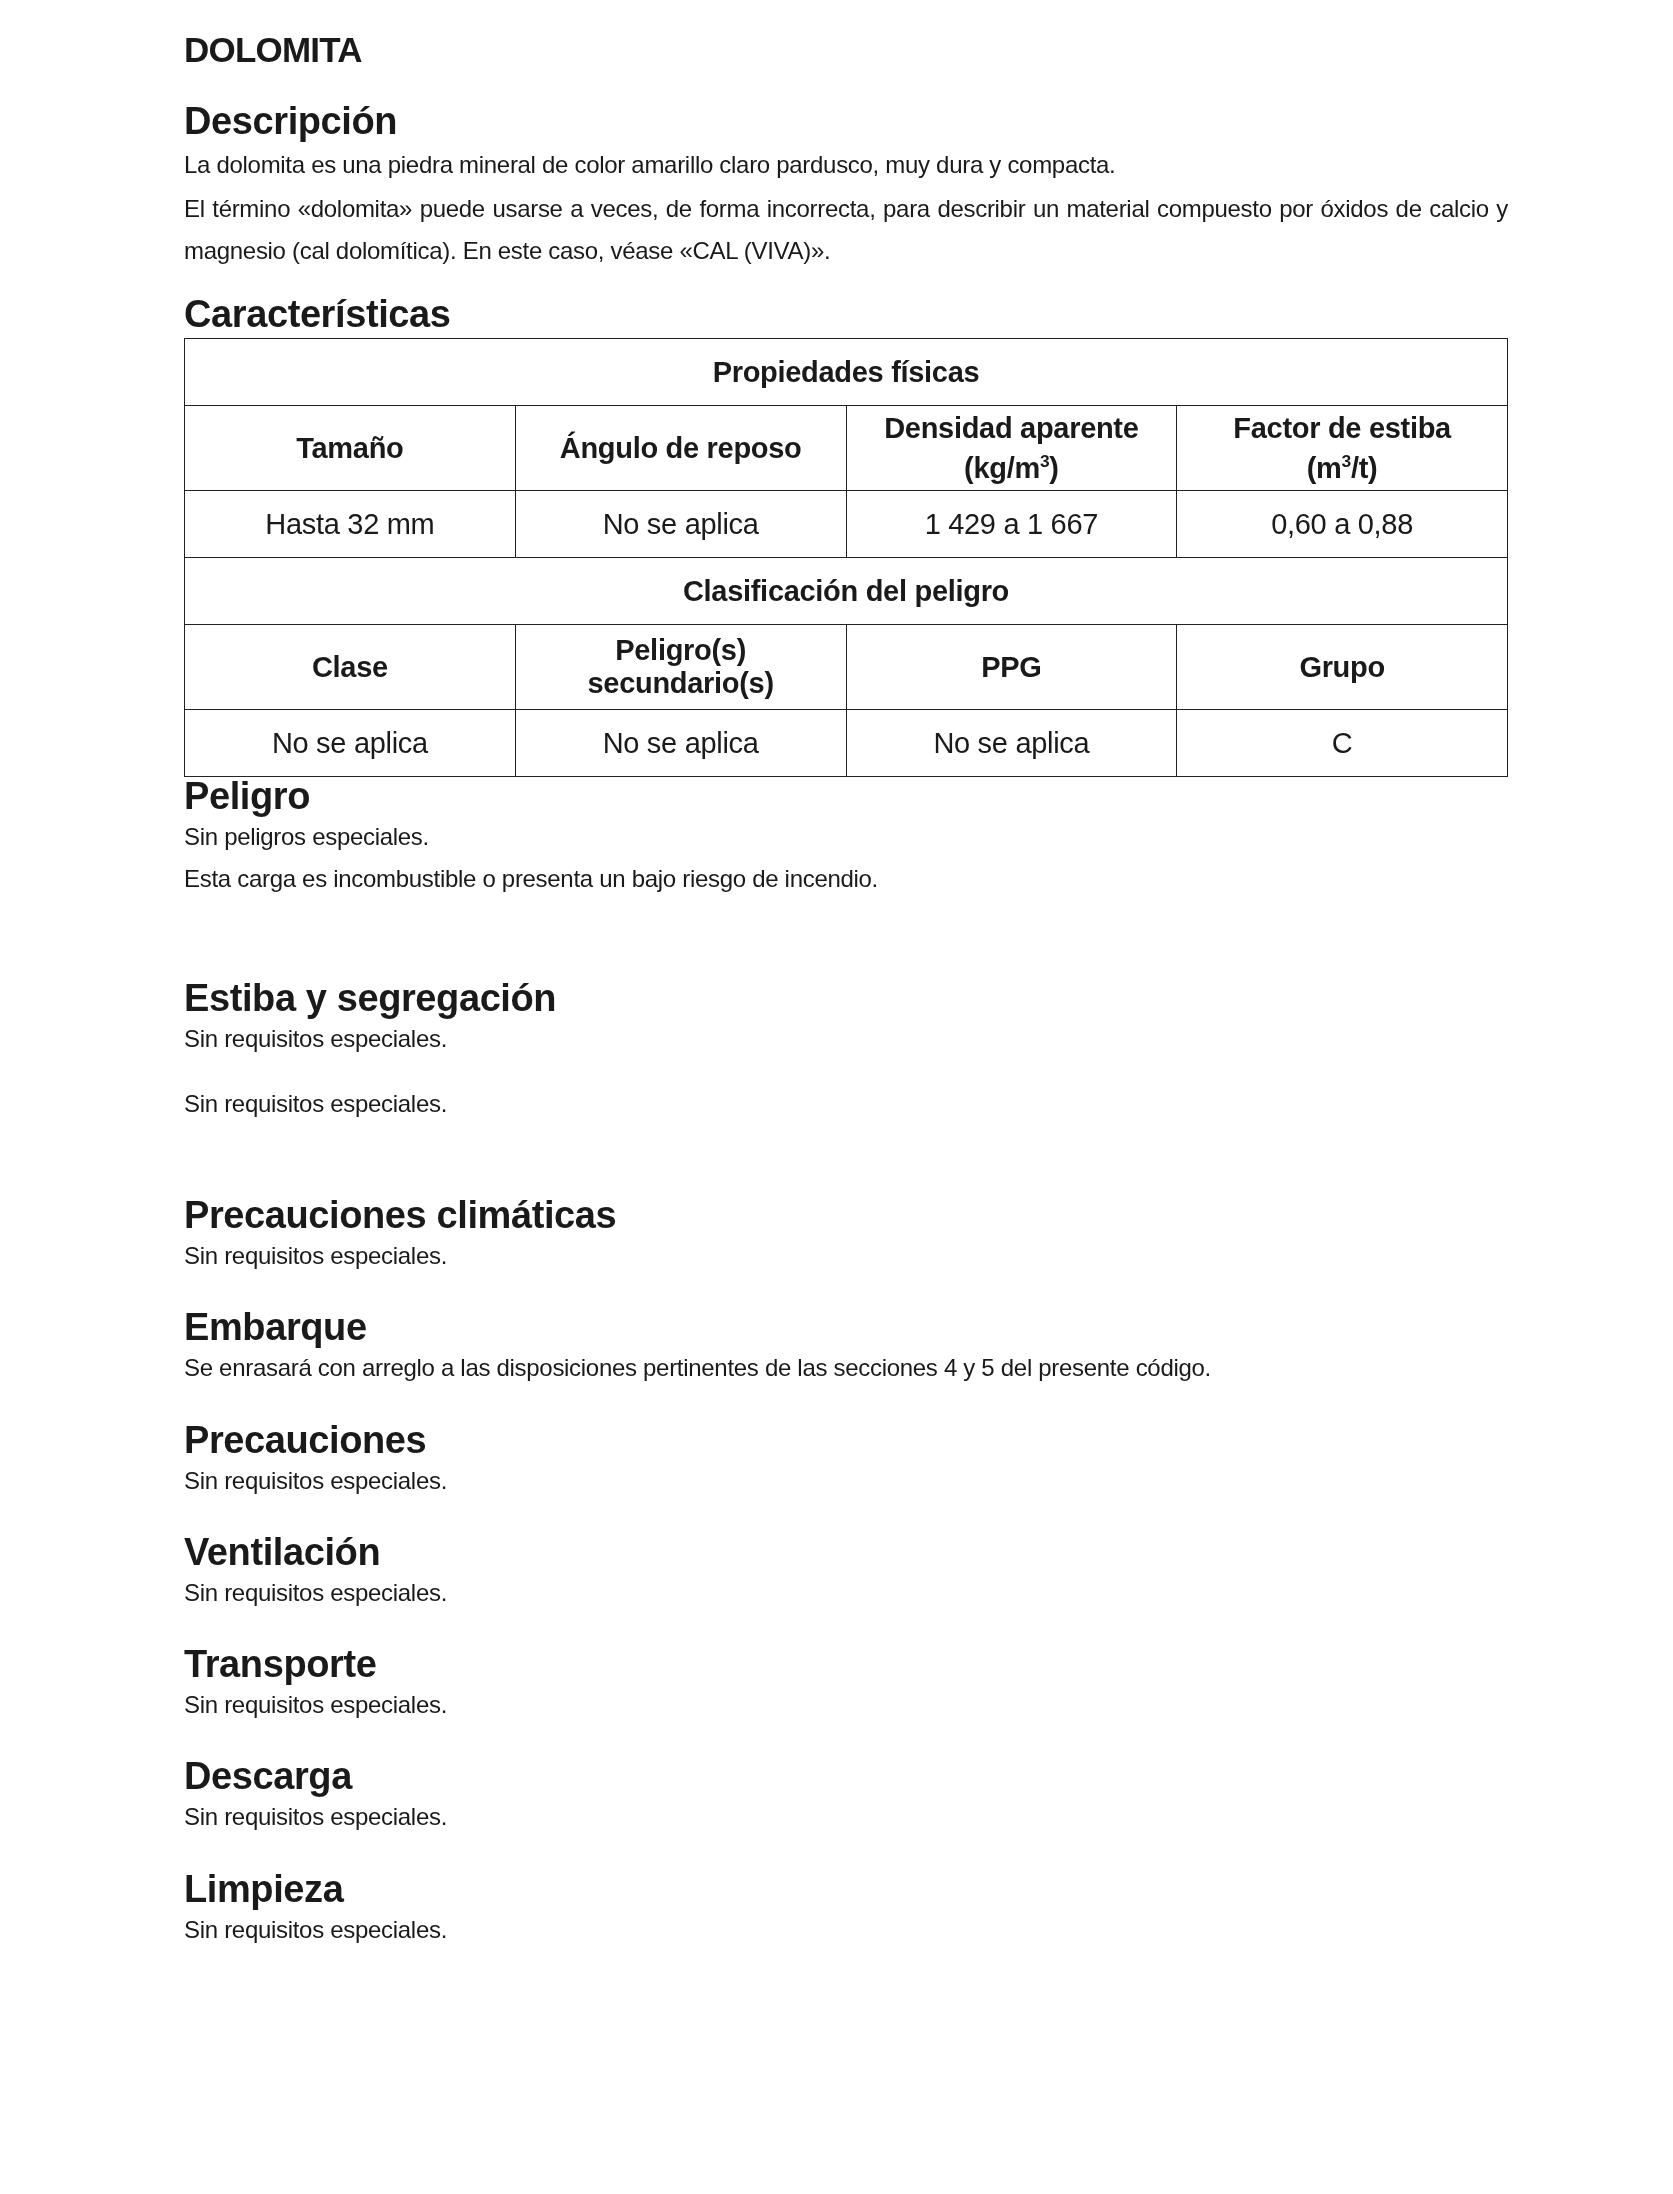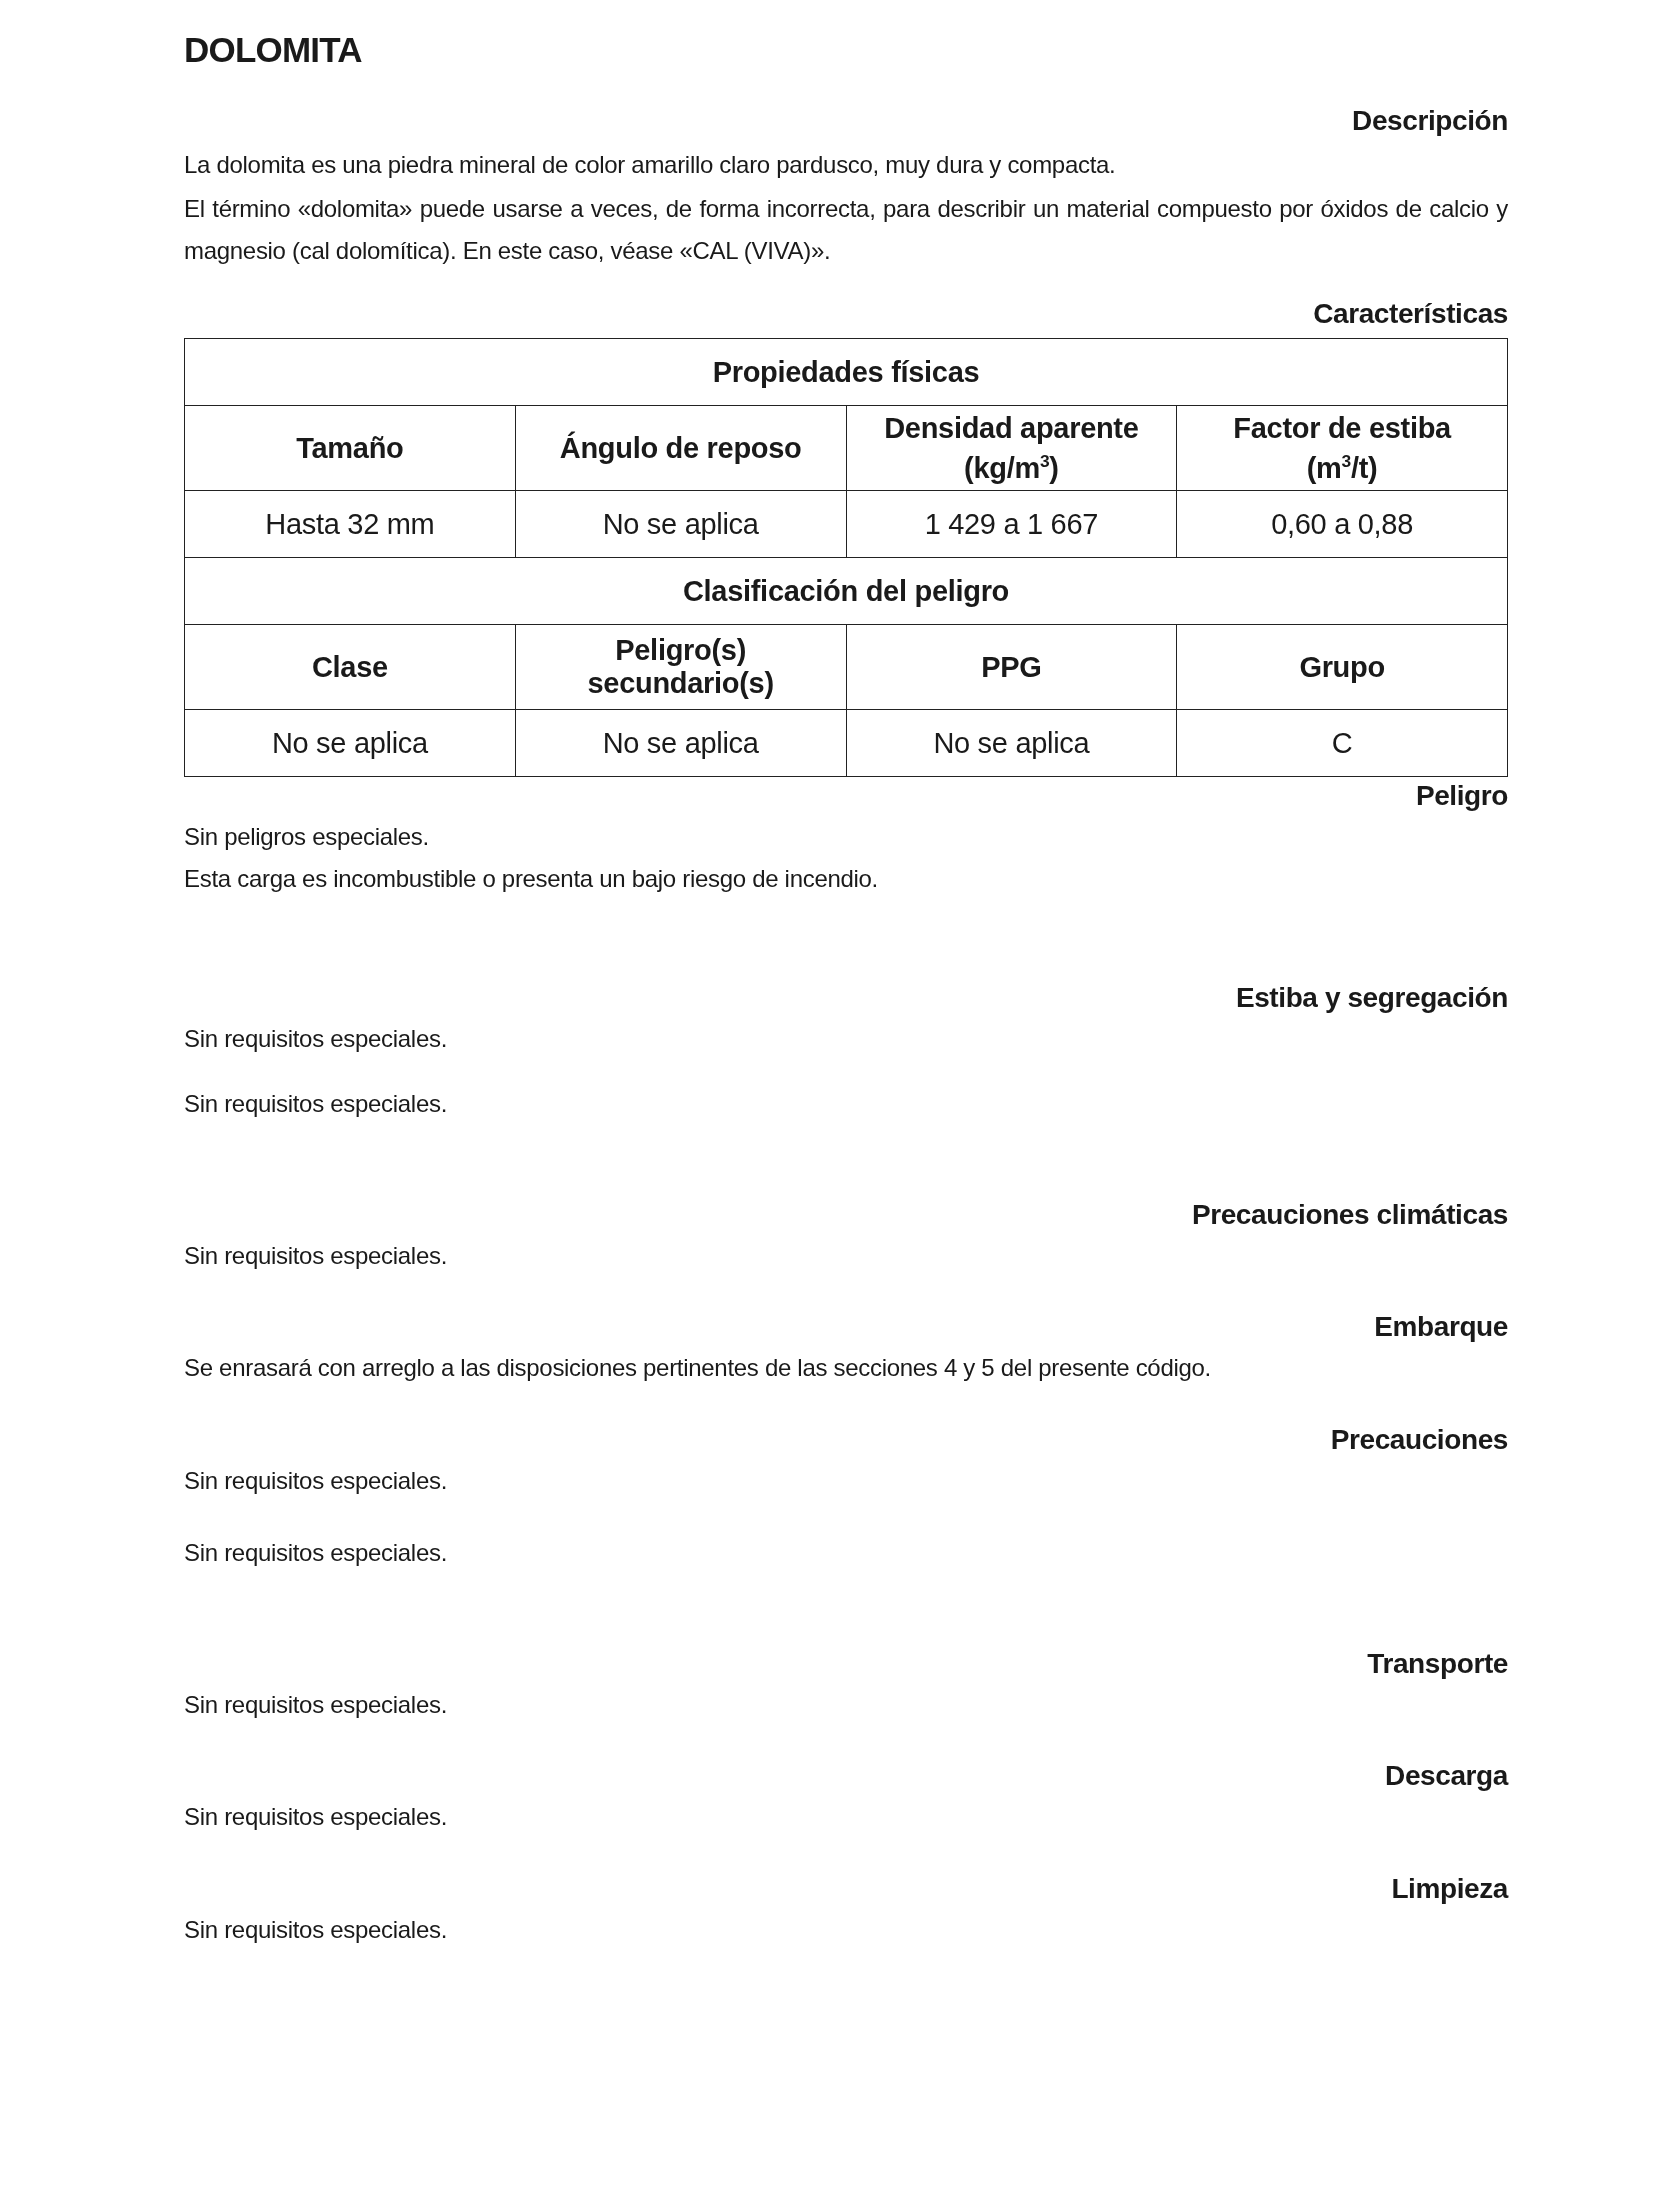--- a/index.html
+++ b/index.html
@@ -1,20 +1,20 @@
 <!DOCTYPE html>
 <html style="font-size:12.6px"><head>
 <meta charset="utf-8">
 <style>
   html, body { margin:0; padding:0; background:#ffffff; }
   body { width:1673px; height:2194px; position:relative; overflow:hidden;
          font-family:"Liberation Sans", sans-serif; color:#1a1a1a; }
   .page { position:absolute; left:184px; top:0; width:1324px; }
   .title { position:absolute; left:0; top:30px; font-size:35px; font-weight:bold; letter-spacing:-0.8px; }
-  .h { font-size:28px; font-weight:bold; letter-spacing:-0.4px; line-height:40px;text-align:right; }
+  .h { font-size:38px; font-weight:bold; letter-spacing:-0.4px; line-height:40px; }
   .p { font-size:24px; line-height:42px; letter-spacing:-0.3px; }
   .justify { text-align:justify; text-align-last:left; }
   .abs { position:absolute; left:0; width:1324px; }
   table { position:absolute; left:0; top:338px; width:1324px; border-collapse:collapse; table-layout:fixed; }
   td { border:1.6px solid #222; text-align:center; vertical-align:middle; font-size:29px; letter-spacing:-0.3px; padding:4px; }
   td.hd { font-weight:bold; font-size:29px; line-height:33px; }
   tr.r-span { height:67px; }
   tr.r-head { height:85px; }
   tr.r-val { height:67px; }
   sup { font-size:17.4px; }
@@ -85,20 +85,21 @@
   </div>
   <div class="section" style="top:1307px">
     <div class="h">Embarque</div>
     <div class="p">Se enrasará con arreglo a las disposiciones pertinentes de las secciones 4 y 5 del presente código.</div>
   </div>
   <div class="section" style="top:1420px">
     <div class="h">Precauciones</div>
     <div class="p">Sin requisitos especiales.</div>
   </div>
   <div class="section" style="top:1532px">
+    <div class="h">Ventilación</div>
     <div class="p">Sin requisitos especiales.</div>
   </div>
   <div class="section" style="top:1644px">
     <div class="h">Transporte</div>
     <div class="p">Sin requisitos especiales.</div>
   </div>
   <div class="section" style="top:1756px">
     <div class="h">Descarga</div>
     <div class="p">Sin requisitos especiales.</div>
   </div>

